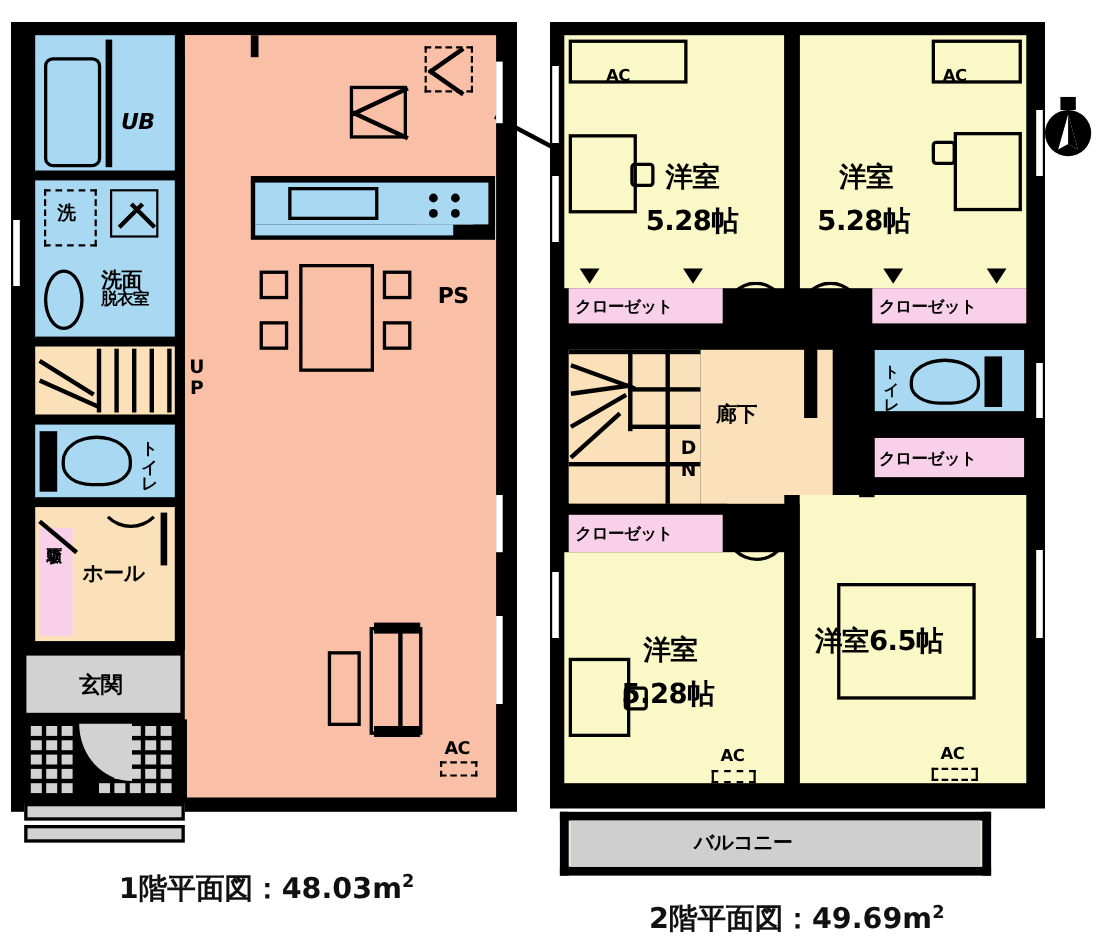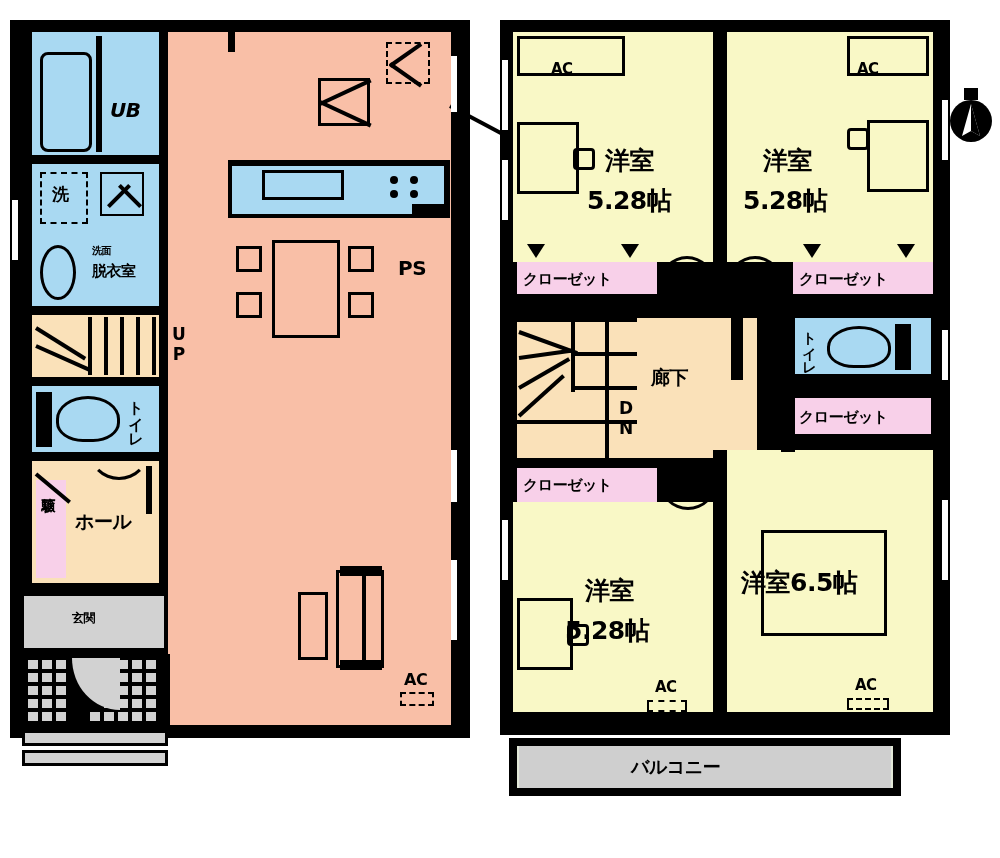--- a/index.html
+++ b/index.html
@@ -72,21 +72,21 @@
   <div class="rm f-wet" style="left:32px;top:164px;width:127px;height:144px;"></div>
 
   <div class="dash" style="left:40px;top:172px;width:48px;height:52px;"></div>
   <div class="lbl" style="left:52px;top:186px;font-size:17px;">洗</div>
 
   <div class="thin" style="left:100px;top:172px;width:44px;height:44px;"></div>
   <div class="wall" style="left:104px;top:194px;width:30px;height:4px;transform:rotate(-45deg);"></div>
   <div class="wall" style="left:115px;top:194px;width:30px;height:4px;transform:rotate(45deg);"></div>
 
   <div class="thin3" style="left:40px;top:245px;width:36px;height:55px;border-radius:50%;"></div>
-  <div class="lbl" style="left:92px;top:246px;font-size:10px;">洗面</div>
+  <div class="lbl" style="left:92px;top:246px;font-size:19px;">洗面</div>
   <div class="lbl" style="left:92px;top:264px;font-size:15px;">脱衣室</div>
 
   <div class="wall" style="left:32px;top:306px;width:128px;height:9px;"></div>
   <div class="rm f-bei" style="left:32px;top:315px;width:127px;height:62px;"></div>
   <div class="tread" style="left:88px;top:317px;width:4px;height:58px;"></div>
   <div class="tread" style="left:104px;top:317px;width:4px;height:58px;"></div>
   <div class="tread" style="left:120px;top:317px;width:4px;height:58px;"></div>
   <div class="tread" style="left:136px;top:317px;width:4px;height:58px;"></div>
   <div class="tread" style="left:152px;top:317px;width:4px;height:58px;"></div>
   <div class="tread" style="left:36px;top:326px;width:58px;height:4px;transform:rotate(32deg);transform-origin:left center;"></div>
@@ -104,21 +104,21 @@
   <div class="rm f-clo" style="left:36px;top:480px;width:30px;height:98px;"></div>
   <div class="wall" style="left:36px;top:472px;width:44px;height:4px;transform:rotate(40deg);transform-origin:left center;"></div>
   <div class="lbl vert" style="left:42px;top:488px;font-size:14px;">下駄箱</div>
   <div class="lbl" style="left:75px;top:512px;font-size:19px;">ホール</div>
 
   <div class="arc" style="left:88px;top:418px;width:62px;height:62px;border-color:transparent transparent #000 transparent;"></div>
   <div class="wall" style="left:146px;top:466px;width:6px;height:48px;"></div>
 
   <div class="wall" style="left:22px;top:583px;width:146px;height:8px;"></div>
   <div class="rm f-gry" style="left:24px;top:596px;width:140px;height:52px;"></div>
-  <div class="lbl" style="left:72px;top:612px;font-size:12px;">玄関</div>
+  <div class="lbl" style="left:72px;top:612px;font-size:20px;">玄関</div>
 
   <div class="wall" style="left:22px;top:654px;width:148px;height:72px;"></div>
   <div class="rm f-gry" style="left:28px;top:660px;width:10px;height:9px;"></div>
   <div class="rm f-gry" style="left:42px;top:660px;width:10px;height:9px;"></div>
   <div class="rm f-gry" style="left:56px;top:660px;width:10px;height:9px;"></div>
   <div class="rm f-gry" style="left:28px;top:673px;width:10px;height:9px;"></div>
   <div class="rm f-gry" style="left:42px;top:673px;width:10px;height:9px;"></div>
   <div class="rm f-gry" style="left:56px;top:673px;width:10px;height:9px;"></div>
   <div class="rm f-gry" style="left:28px;top:686px;width:10px;height:9px;"></div>
   <div class="rm f-gry" style="left:42px;top:686px;width:10px;height:9px;"></div>
@@ -190,20 +190,23 @@
   <div class="lbl" style="left:404px;top:672px;font-size:16px;">AC</div>
   <div class="dash" style="left:400px;top:692px;width:34px;height:14px;"></div>
 
   <div class="wall" style="left:159px;top:32px;width:9px;height:552px;"></div>
 
   <div class="rm f-wht" style="left:451px;top:56px;width:6px;height:56px;"></div>
   <div class="rm f-wht" style="left:451px;top:450px;width:6px;height:52px;"></div>
   <div class="rm f-wht" style="left:451px;top:560px;width:6px;height:80px;"></div>
   <div class="rm f-wht" style="left:12px;top:200px;width:6px;height:60px;"></div>
 
+  <div class="cap" style="left:108px;top:790px;font-size:26px;">
+    <span>1階平面図：48.03m</span><span class="sup">2</span>
+  </div>
 </div>
 
 <div class="plan" id="floor2" style="left:495px;top:0px;width:505px;height:858px;">
 
   <div class="wall" style="left:5px;top:20px;width:450px;height:715px;"></div>
 
   <div class="rm f-yel" style="left:18px;top:32px;width:200px;height:230px;"></div>
   <div class="thin3" style="left:22px;top:36px;width:108px;height:40px;"></div>
   <div class="lbl" style="left:56px;top:62px;font-size:15px;">AC</div>
   <div class="thin3" style="left:22px;top:122px;width:62px;height:72px;"></div>
@@ -300,20 +303,23 @@
   <div class="rm f-wht" style="left:447px;top:500px;width:6px;height:80px;"></div>
 
   <div class="rm f-balout" style="left:14px;top:740px;width:392px;height:56px;"></div>
   <div class="wall" style="left:14px;top:738px;width:392px;height:8px;"></div>
   <div class="wall" style="left:14px;top:738px;width:8px;height:58px;"></div>
   <div class="wall" style="left:398px;top:738px;width:8px;height:58px;"></div>
   <div class="wall" style="left:14px;top:788px;width:392px;height:8px;"></div>
   <div class="rm f-bal" style="left:24px;top:746px;width:372px;height:42px;"></div>
   <div class="lbl" style="left:136px;top:758px;font-size:18px;">バルコニー</div>
 
+  <div class="cap" style="left:95px;top:818px;font-size:26px;">
+    <span>2階平面図：49.69m</span><span class="sup">2</span>
+  </div>
 </div>
 
 <div class="compass" style="left:948px;top:88px;width:46px;height:58px;">
   <svg width="46" height="58" viewBox="0 0 46 58">
     <rect x="16" y="0" width="14" height="12" fill="#000"></rect>
     <circle cx="23" cy="33" r="21" fill="#000"></circle>
     <path d="M23 16 L14 48 L23 43 L32 48 Z" fill="#ffffff"></path>
     <path d="M23 16 L23 43 L32 48 Z" fill="#000"></path>
   </svg>
 </div>

